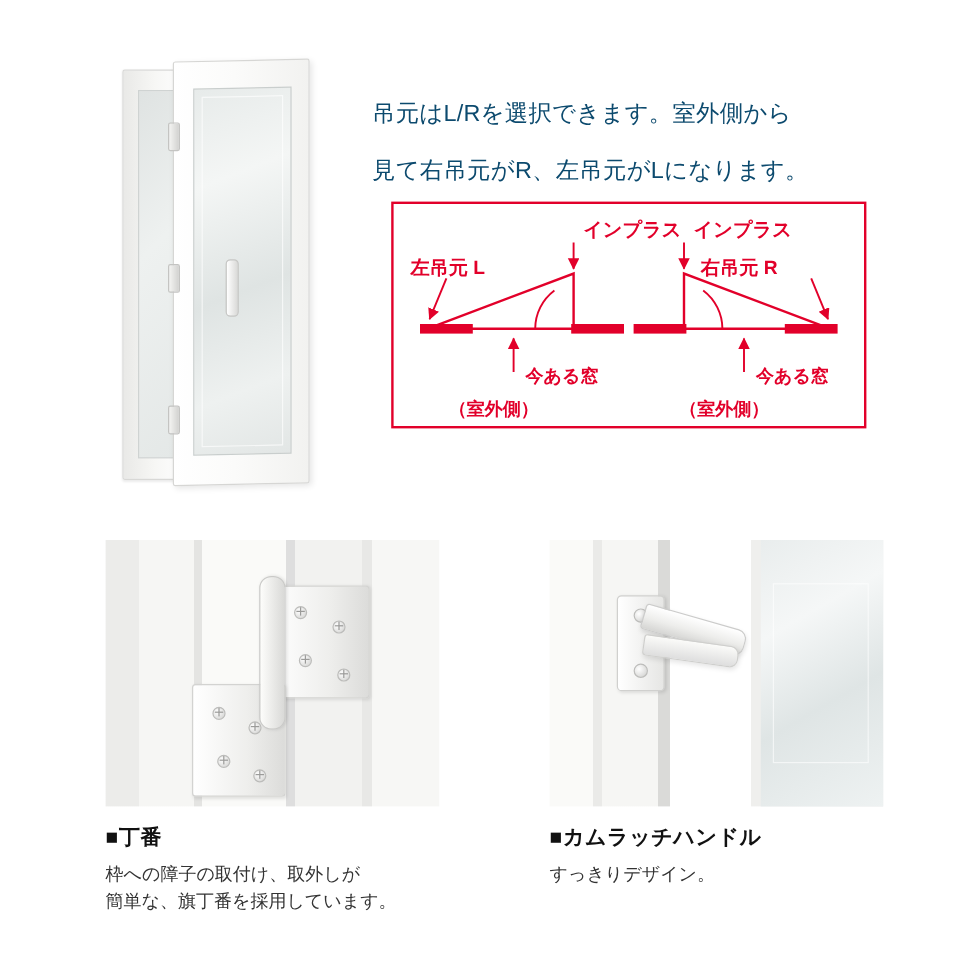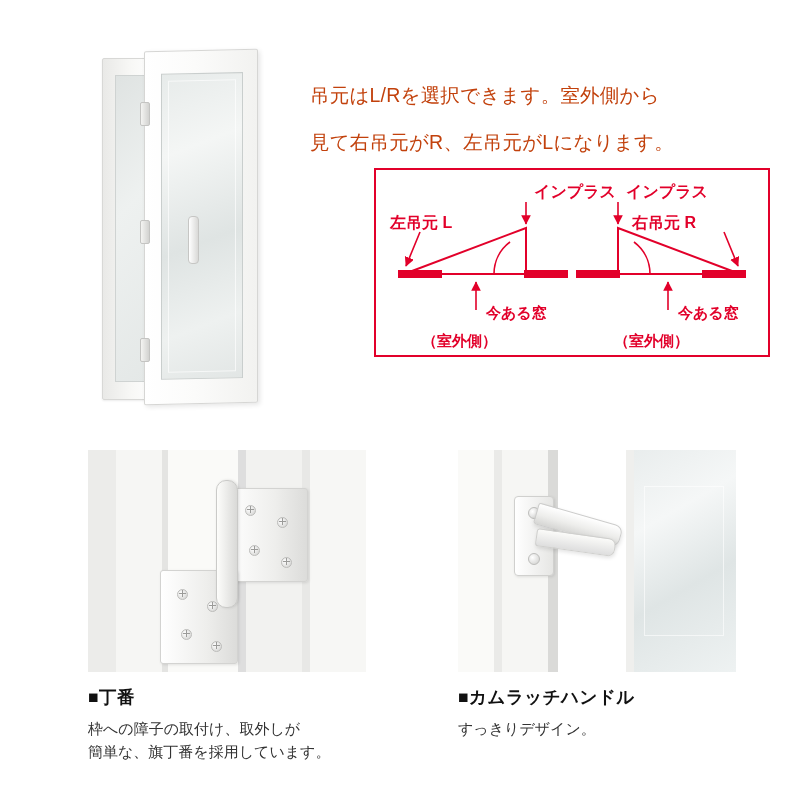--- a/index.html
+++ b/index.html
@@ -106,36 +106,35 @@
   .door-hinge.h3 { top: 290px; }
 
   
   .top-text {
     position: absolute;
     left: 310px;
     top: 78px;
     width: 462px;
     font-size: 19.5px;
     line-height: 1.75;
-    color: #c2410c;
+    color: #0c4a6e;
     letter-spacing: 0.2px;
   }
   .top-text .line2 { display: block; margin-top: 13px; }
 
   
   .diagram {
     position: absolute;
     left: 326px;
     top: 168px;
     width: 396px;
     height: 189px;
     border: 2px solid #e2002a;
     background: #ffffff;
     box-sizing: border-box;
-    margin-left: 48px;
   }
   .diagram svg { display: block; }
 
   
   .bottom-section {
     position: absolute;
     left: 0;
     top: 440px;
     width: 800px;
     height: 360px;

